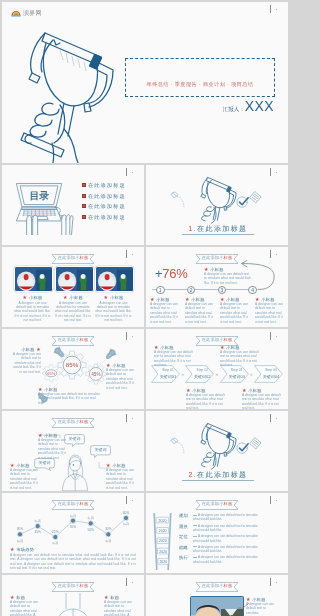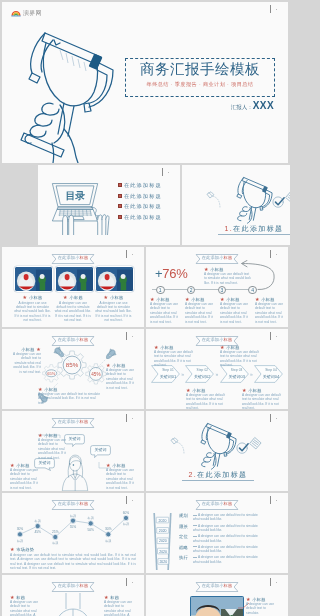--- a/index.html
+++ b/index.html
@@ -7,41 +7,41 @@
   body{
     width:290px;height:616px;overflow:hidden;
     background:#d6d6d6;
     font-family:"Liberation Sans",sans-serif;
   }
   .deck{position:relative;width:290px;height:616px;}
   .slide{position:absolute;background:#fafafa;overflow:hidden;}
   .cover{left:2px;top:2px;width:286px;height:161px;}
   .thumb{width:142px;height:80px;}
   .c0{left:2px;} .c1{left:146px;}
-  .r1{top:165px;margin-left:36px;} .r2{top:247px;} .r3{top:329px;} .r4{top:411px;} .r5{top:493px;} .r6{top:575px;}
+  .r1{top:165px;} .r2{top:247px;} .r3{top:329px;} .r4{top:411px;} .r5{top:493px;} .r6{top:575px;}
 
   
   .cm{position:absolute;right:6px;top:2px;width:14px;height:12px;}
   .cm i{position:absolute;left:2px;top:1px;width:1px;height:8px;background:#8c8c8c;}
   .cm b{position:absolute;left:8px;top:5px;width:1.2px;height:1.2px;background:#a5a5a5;border-radius:50%;}
 
   
   .brand{position:absolute;left:9px;top:6px;display:flex;align-items:flex-end;gap:2px;}
   .brand .txt{font-size:6px;color:#8a8a8a;letter-spacing:.2px;line-height:8px;}
 
   
   .titlebox{position:absolute;left:123px;top:56px;width:150px;height:39px;
             border:1.4px dashed #2b6186;box-sizing:border-box;}
   .cov-title{position:absolute;left:126px;top:59px;width:144px;text-align:center;
              font-size:14.5px;line-height:16px;color:#2b6186;letter-spacing:.5px;}
   .cov-sub{position:absolute;left:126px;top:78px;width:144px;text-align:center;
            font-size:5.2px;line-height:8px;color:#cd6f66;letter-spacing:.4px;}
   .cov-presenter{position:absolute;left:180px;top:99px;width:92px;text-align:right;
                  font-size:5.5px;color:#44708c;line-height:10px;}
-  .cov-presenter b{font-size:10px;color:#2b6186;letter-spacing:.4px;font-weight:bold;}
+  .cov-presenter b{font-size:14px;color:#2b6186;letter-spacing:.4px;font-weight:normal;}
 
   
   .toc-list{position:absolute;left:80px;top:17px;}
   .toc-row{display:flex;align-items:center;gap:2px;margin-bottom:4.6px;}
   .toc-bullet{width:4px;height:4px;background:#c45a50;border:0.5px solid #8c3b33;box-sizing:border-box;}
   .toc-txt{font-size:5.2px;color:#4e7c99;letter-spacing:1.1px;line-height:6px;}
 
   
   .banner{position:absolute;left:50%;transform:translateX(-50%);top:6.5px;width:43px;height:10px;}
   .banner svg{position:absolute;left:0;top:0;}
@@ -184,21 +184,20 @@
       <g stroke="#9db8cc" stroke-width="0.6" fill="none">
         <path d="M58 48 L61 58"></path>
           <path d="M64 51 L66 61"></path>
           <path d="M70 54 L72 64"></path>
         <path d="M76 57 L78 66"></path>
           <path d="M82 60 L84 69"></path>
       </g>
     </svg>
 
     <div class="titlebox"></div>
-    <div class="cov-title">商务汇报手绘模板</div>
     <div class="cov-sub">年终总结 · 季度报告 · 商业计划 · 项目总结</div>
     <div class="cov-presenter">
       <span>汇报人：</span><b>XXX</b>
     </div>
   </div>
 
   <div class="slide thumb c0 r1">
     <div class="cm">
         <i></i>
         <b></b>

